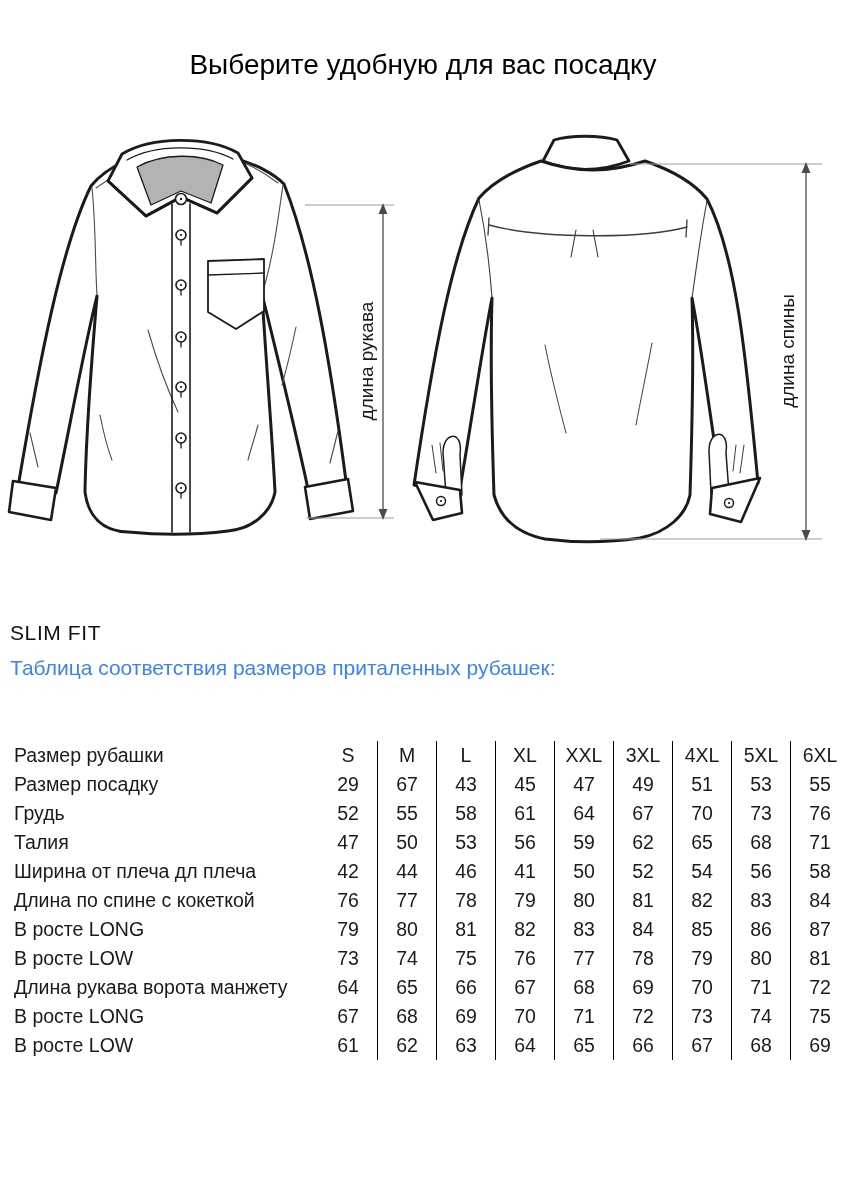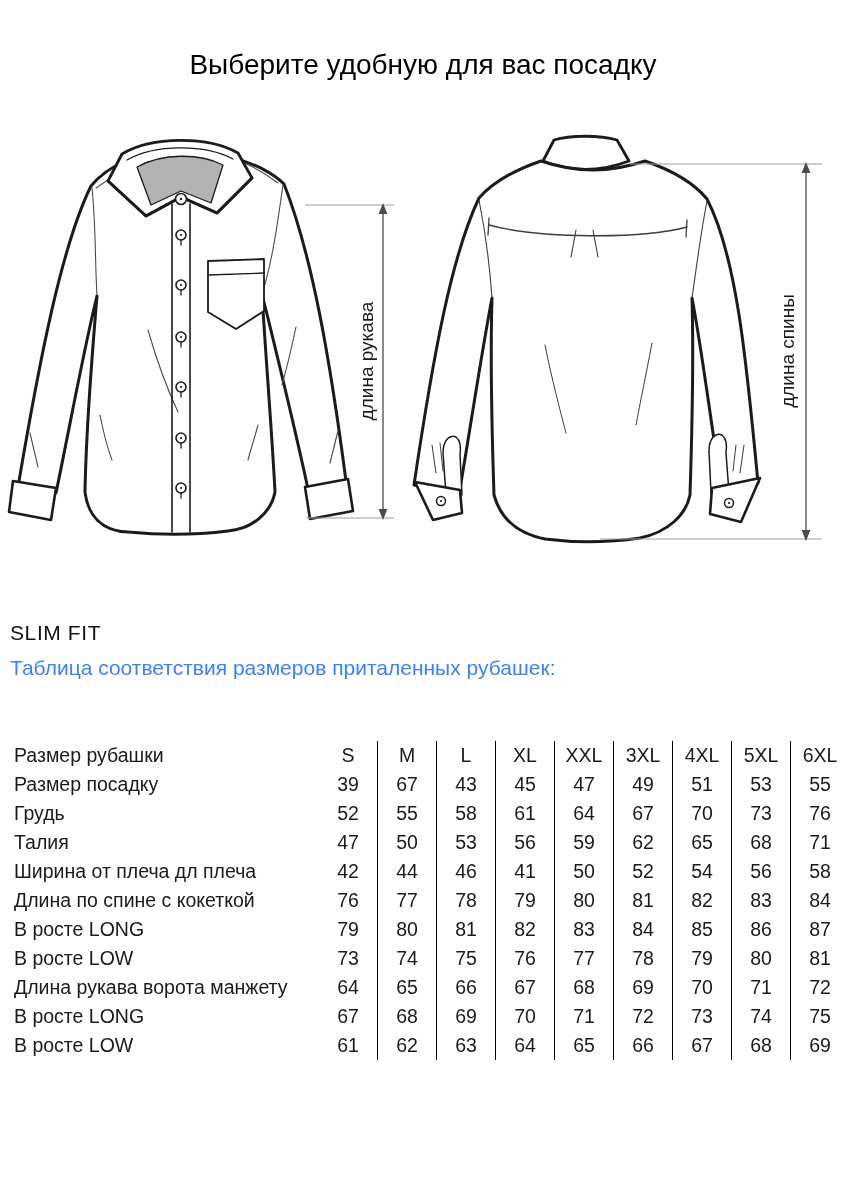--- a/index.html
+++ b/index.html
@@ -189,21 +189,21 @@
             <th class="val sep">XXL</th>
             <th class="val sep">3XL</th>
             <th class="val sep">4XL</th>
             <th class="val sep">5XL</th>
             <th class="val sep">6XL</th>
           </tr>
         </thead>
       <tbody>
           <tr>
             <td class="lbl">Размер посадку</td>
-            <td class="val">39</td>
+            <td class="val">29</td>
             <td class="val sep">67</td>
             <td class="val sep">43</td>
             <td class="val sep">45</td>
             <td class="val sep">47</td>
             <td class="val sep">49</td>
             <td class="val sep">51</td>
             <td class="val sep">53</td>
             <td class="val sep">55</td>
           </tr>
           <tr>

